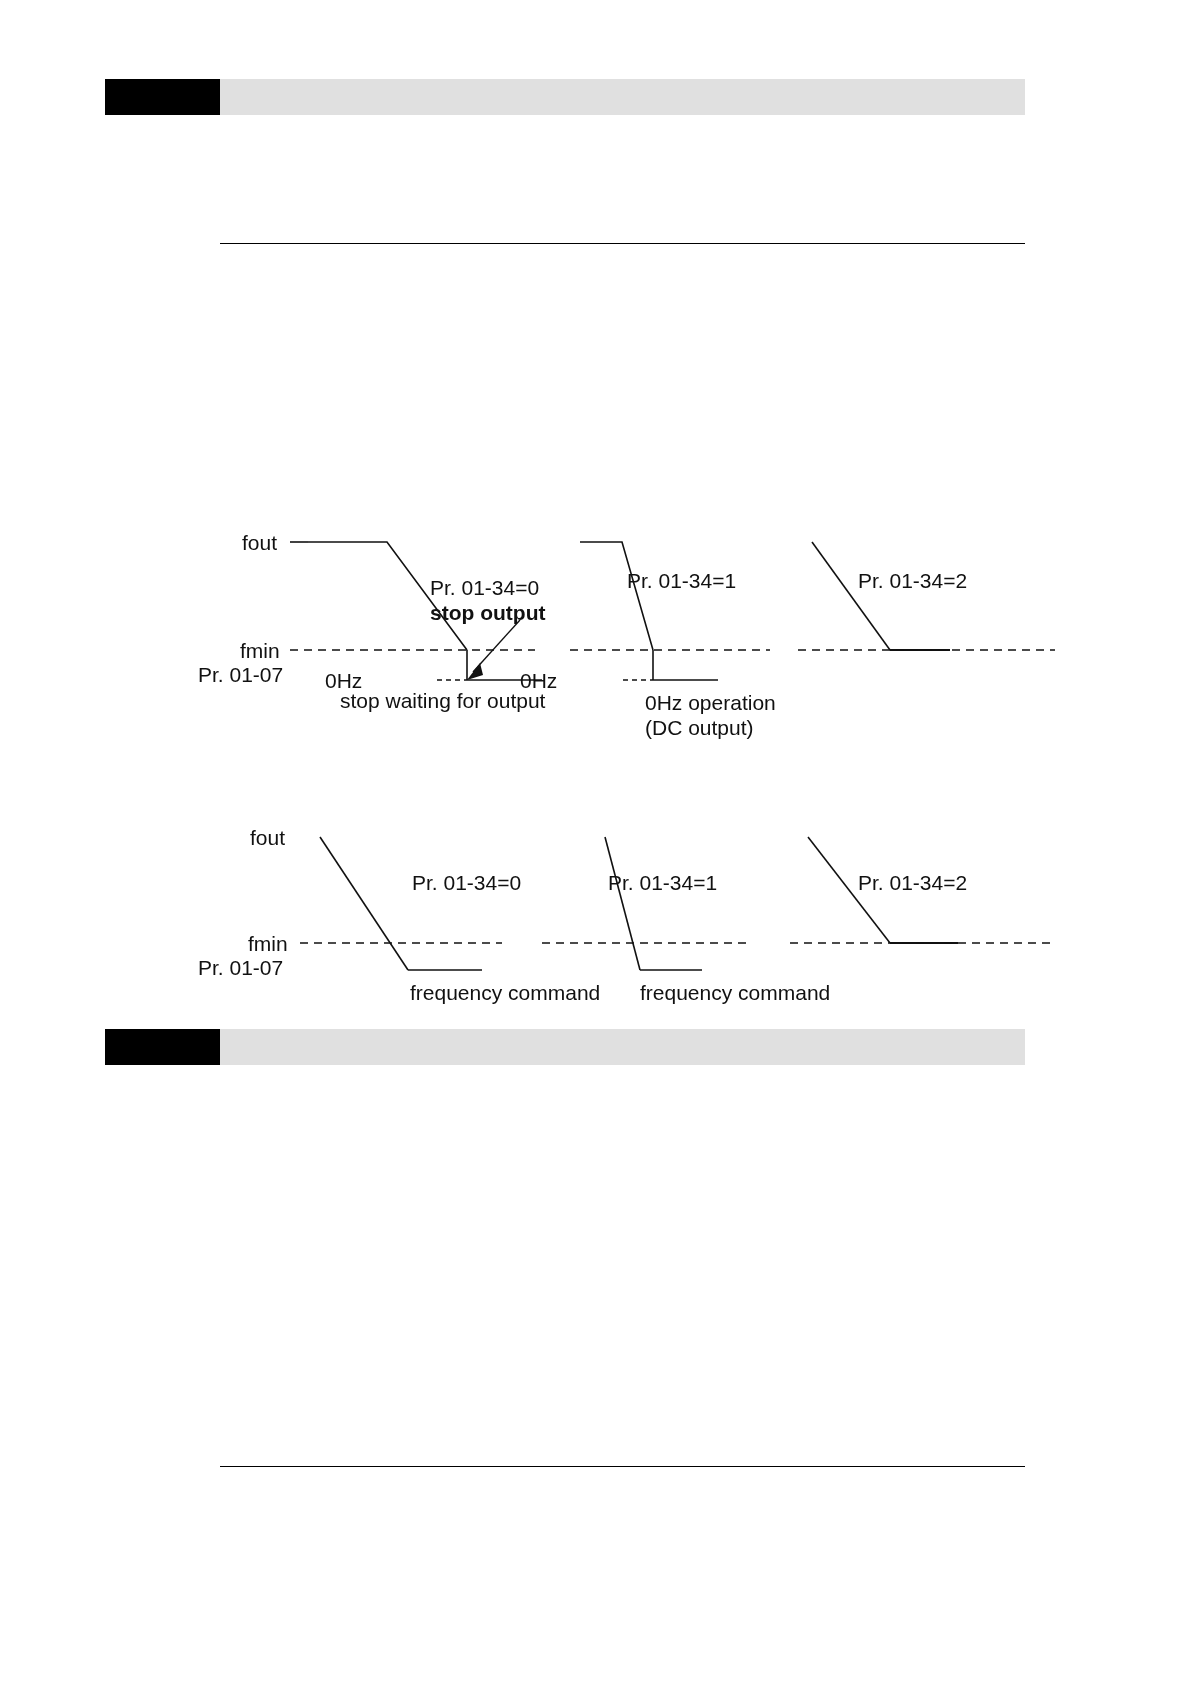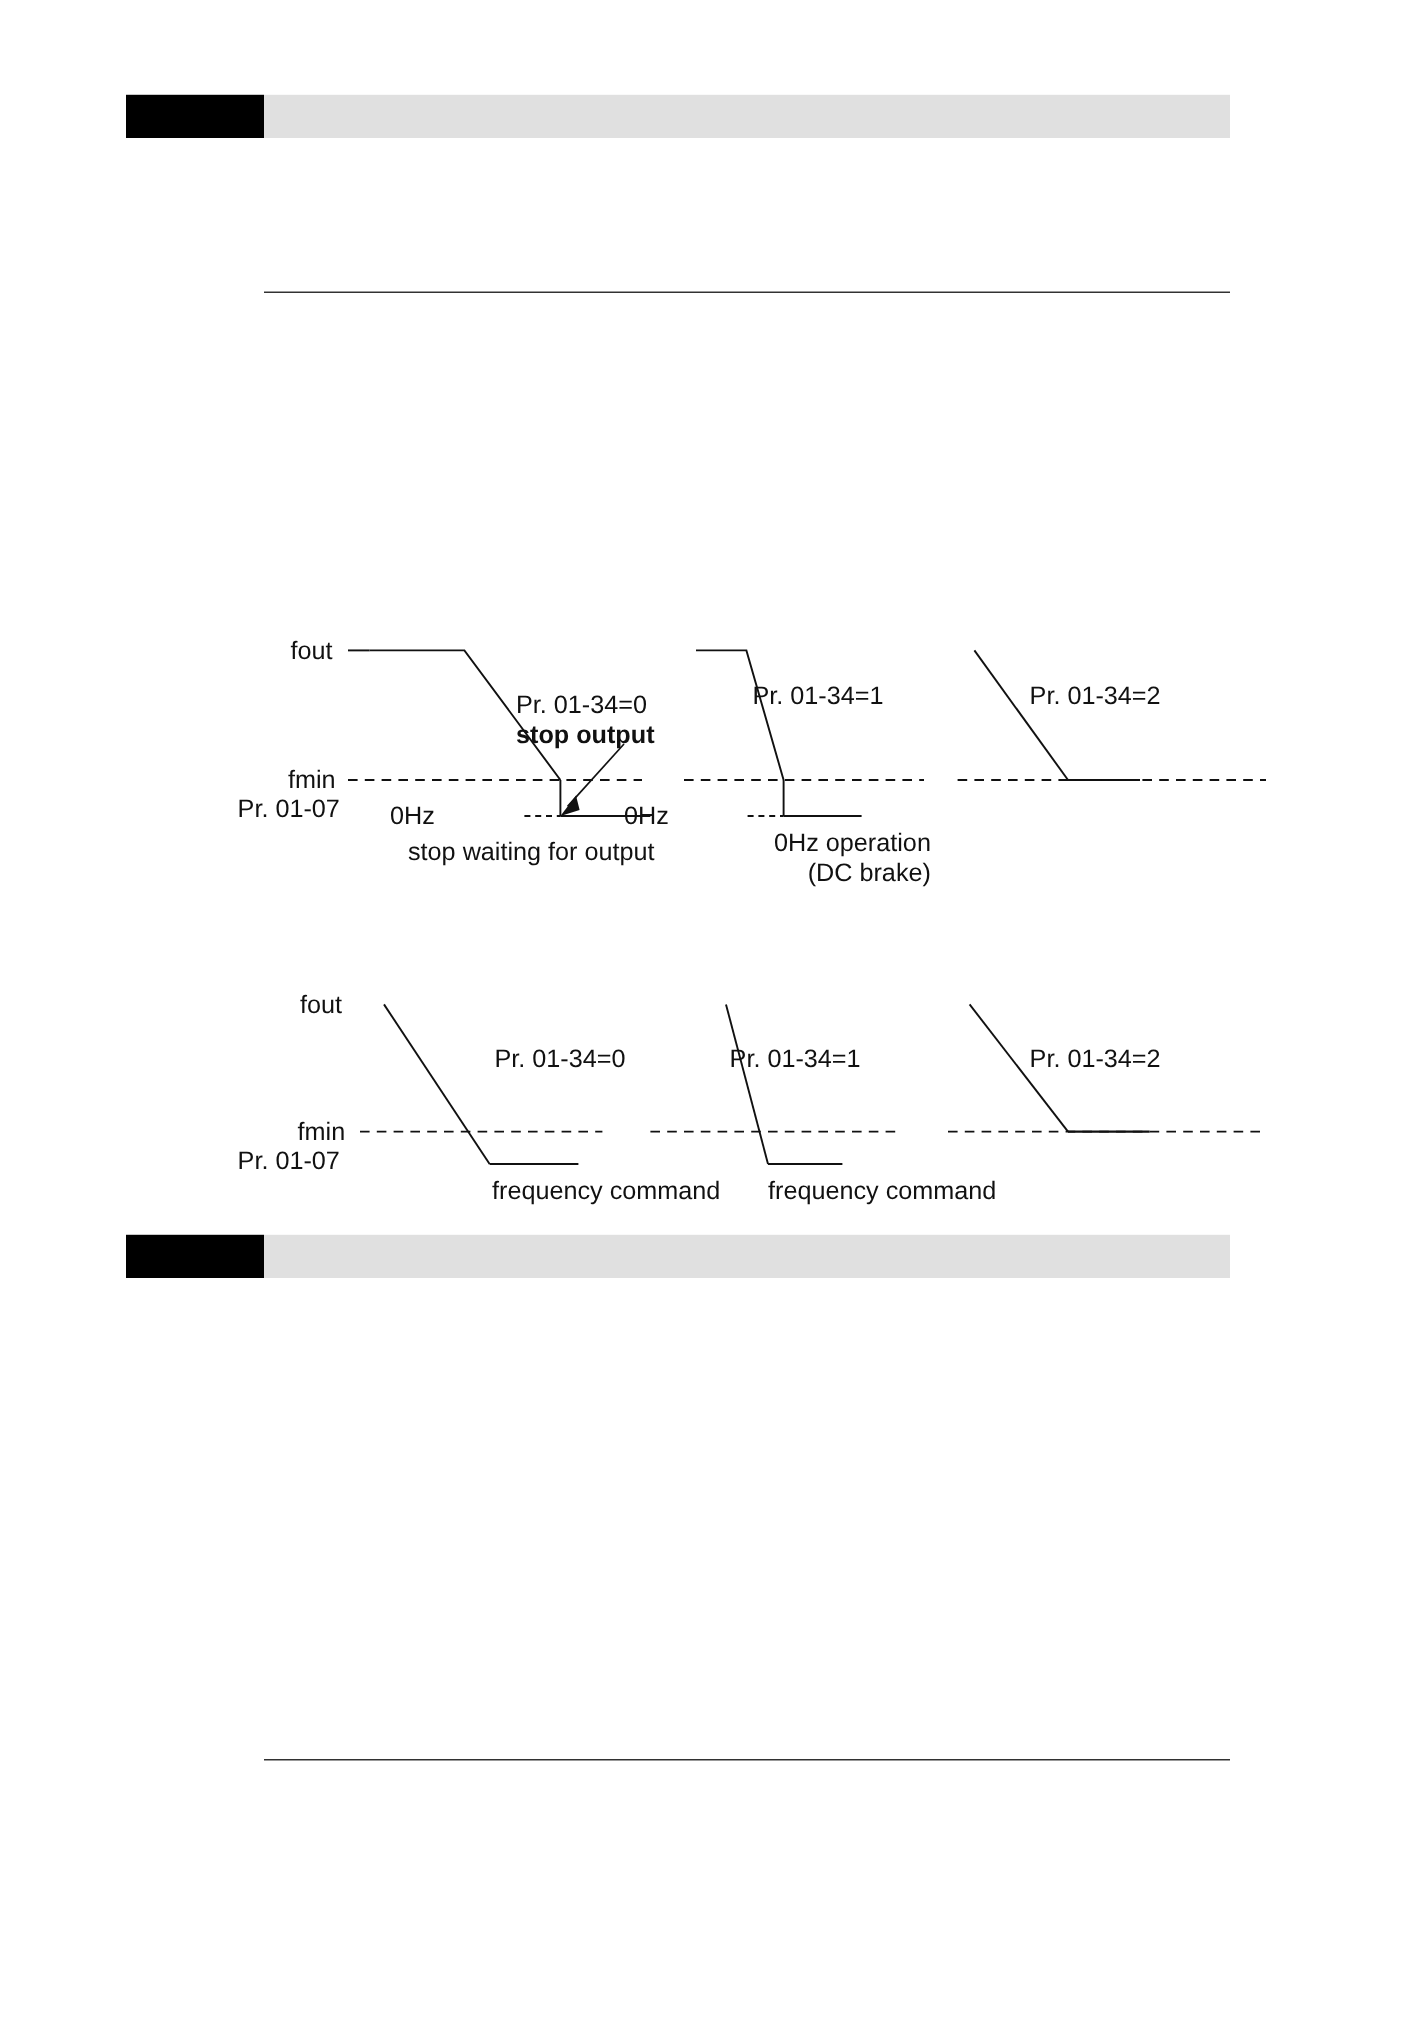--- a/index.html
+++ b/index.html
@@ -23,21 +23,21 @@
   }
   #header-bar{top:79px;}
   #footer-bar{top:1029px;}
 
   
   .hrule{position:absolute;left:220px;width:805px;height:1px;background:#000;}
   #rule-top{top:243px;}
   #rule-bottom{top:1466px;}
 
   
-  .figure{position:absolute;text-align:right;}
+  .figure{position:absolute;}
   #figure-stop-modes{left:190px;top:520px;width:880px;height:230px;}
   #figure-decel-modes{left:190px;top:815px;width:880px;height:200px;}
 
   .figure svg{display:block;overflow:visible;}
 
   .lbl{
     position:absolute;
     font-family:"Liberation Sans", sans-serif;
     font-size:21px;
     line-height:25px;
@@ -87,25 +87,25 @@
 
   <div class="lbl" style="left:52px;  top:10px;">fout</div>
   <div class="lbl" style="left:50px;  top:118px;">fmin</div>
   <div class="lbl" style="left:8px;   top:142px;">Pr. 01-07</div>
 
   <div class="lbl" style="left:135px; top:148px;">0Hz</div>
   <div class="lbl" style="left:330px; top:148px;">0Hz</div>
 
   <div class="lbl" style="left:240px; top:55px;">Pr. 01-34=0</div>
   <div class="lbl" style="left:240px; top:80px;font-weight:bold;">stop output</div>
-  <div class="lbl" style="left:150px; top:178px;">stop waiting for output</div>
+  <div class="lbl" style="left:150px; top:168px;">stop waiting for output</div>
 
   <div class="lbl" style="left:437px; top:48px;">Pr. 01-34=1</div>
   <div class="lbl" style="left:455px; top:170px;">0Hz operation
-(DC brake)</div>
+(DC output)</div>
 
   <div class="lbl" style="left:668px; top:48px;">Pr. 01-34=2</div>
 </div>
 
 <div class="figure" id="figure-decel-modes">
 
   <svg width="880" height="200" viewBox="0 0 880 200">
 
     <polyline points="130,22 218,155" fill="none" stroke="#111" stroke-width="1.6"></polyline>
     <line x1="218" y1="155" x2="292" y2="155" stroke="#111" stroke-width="1.6"></line>

